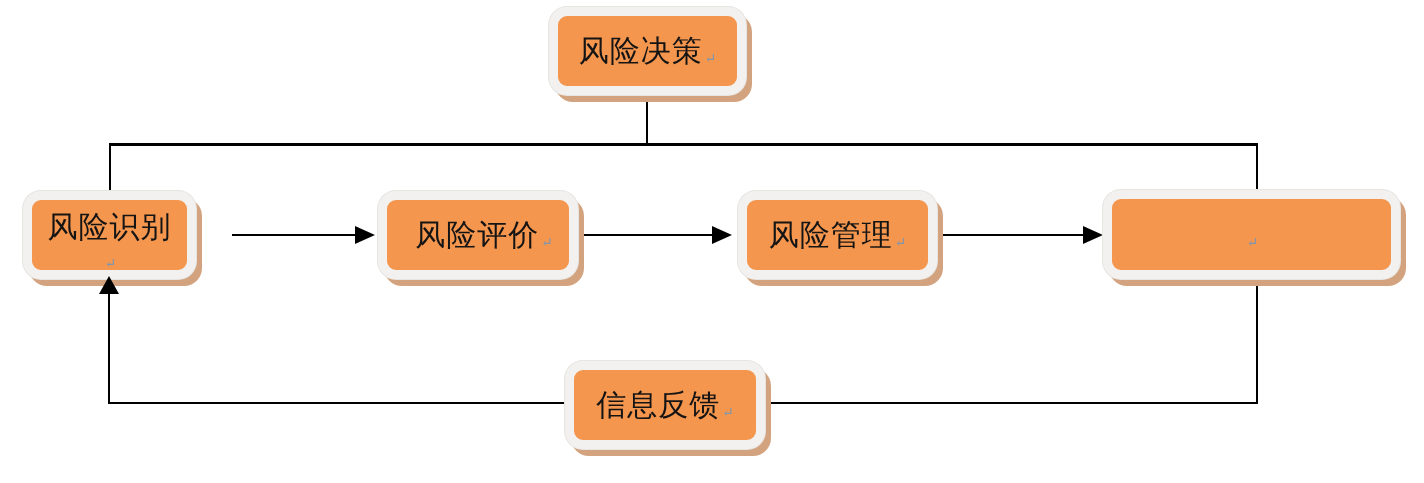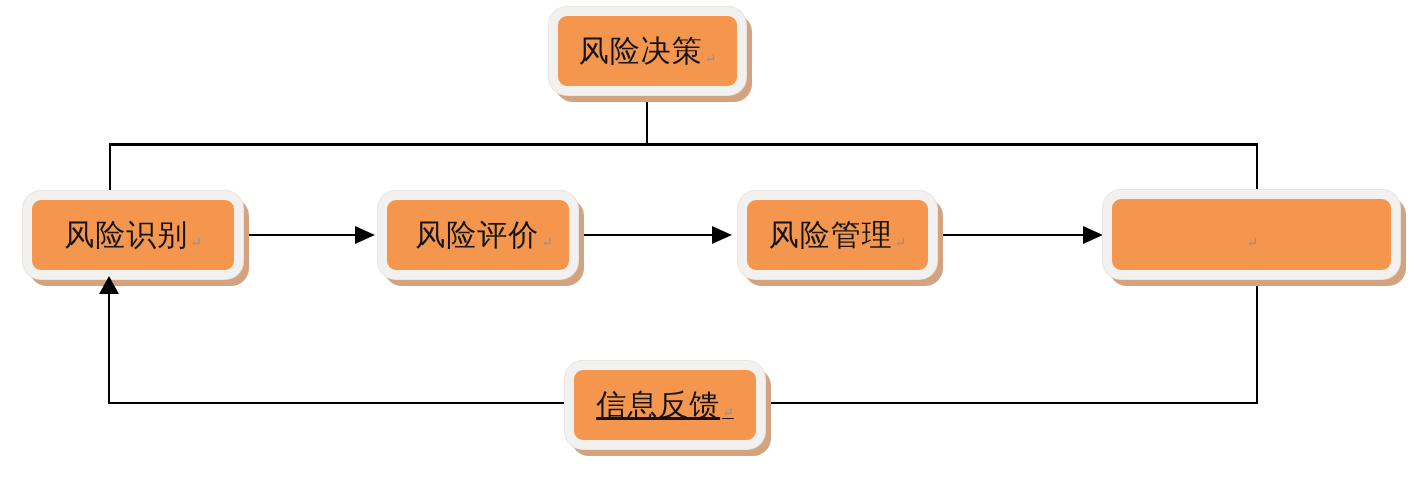--- a/index.html
+++ b/index.html
@@ -54,25 +54,25 @@
   .head-up {
     position: absolute;
     width: 0; height: 0;
     border-left: 10px solid transparent;
     border-right: 10px solid transparent;
     border-bottom: 18px solid #000000;
     z-index: 3;
   }
   
   #node-risk-management      { left: 549px;  top: 7px;   width: 197px; height: 88px; }
-  #node-risk-identification  { left: 23px;   top: 191px; width: 220px; height: 88px; }
+  #node-risk-identification  { left: 23px;   top: 191px; width: 173px; height: 88px; flex-direction: column; }
   #node-risk-evaluation      { left: 378px;  top: 191px; width: 200px; height: 88px; padding-left: 12px; }
   #node-risk-decision        { left: 738px;  top: 191px; width: 199px; height: 88px; }
   #node-risk-prevention      { left: 1103px; top: 190px; width: 297px; height: 89px; }
-  #node-info-feedback        { left: 565px;  top: 361px; width: 200px; height: 88px; text-decoration: underline; }
+  #node-info-feedback        { left: 565px;  top: 361px; width: 200px; height: 88px; }
   
   #conn-top-stub       { left: 646px;  top: 99px;  width: 2px;    height: 46px; }
   #conn-top-horizontal { left: 109px;  top: 143px; width: 1149px; height: 3px;  }
   #conn-left-drop      { left: 109px;  top: 146px; width: 2px;    height: 46px; }
   #conn-right-drop     { left: 1256px; top: 146px; width: 2px;    height: 46px; }
   #conn-arrow1-shaft   { left: 232px;  top: 234px; width: 123px;  height: 2px;  }
   #conn-arrow1-head    { left: 355px;  top: 226px; }
   #conn-arrow2-shaft   { left: 583px;  top: 234px; width: 129px;  height: 2px;  }
   #conn-arrow2-head    { left: 712px;  top: 226px; }
   #conn-arrow3-shaft   { left: 938px;  top: 234px; width: 145px;  height: 2px;  }

